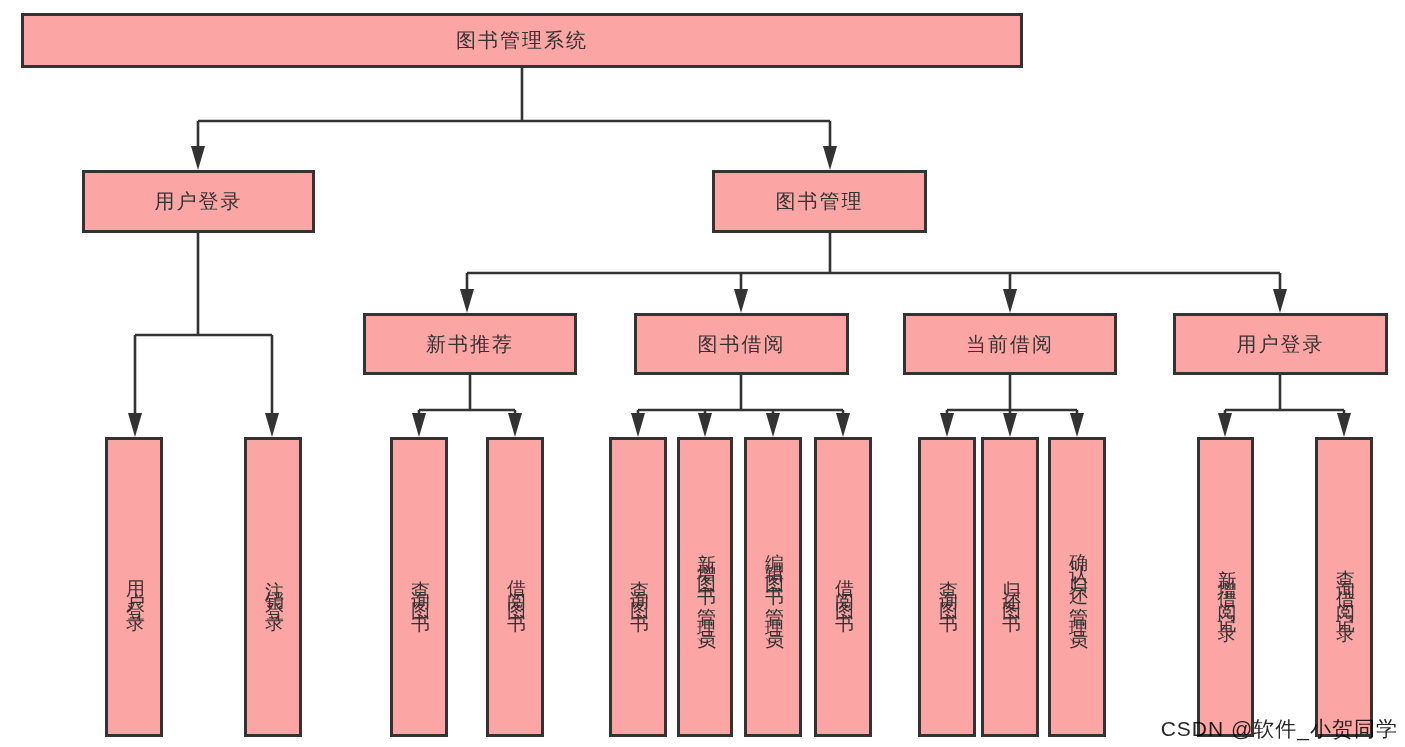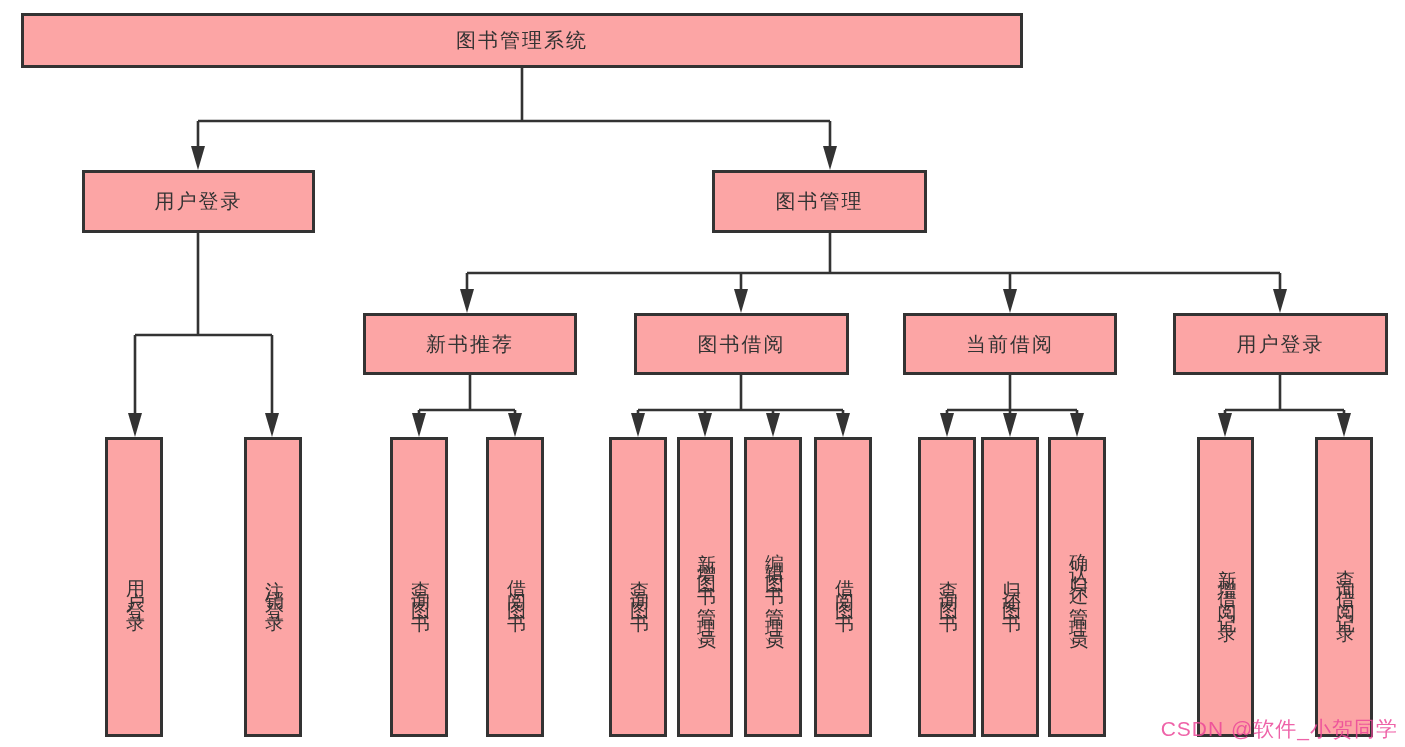--- a/index.html
+++ b/index.html
@@ -73,21 +73,21 @@
   #lf-8  { left: 918px;  width: 58px; }
   #lf-9  { left: 981px;  width: 58px; }
   #lf-10 { left: 1048px; width: 58px; }
   #lf-11 { left: 1197px; width: 57px; }
   #lf-12 { left: 1315px; width: 58px; }
   #watermark {
     position: absolute;
     right: 7px;
     bottom: 4px;
     font-size: 21px;
-    color: #ec4899;
+    color: #000000;
     opacity: 0.85;
     z-index: 5;
     white-space: nowrap;
     letter-spacing: 1px;
   }
 </style>
 </head>
 <body>
 
 <div id="stage">

